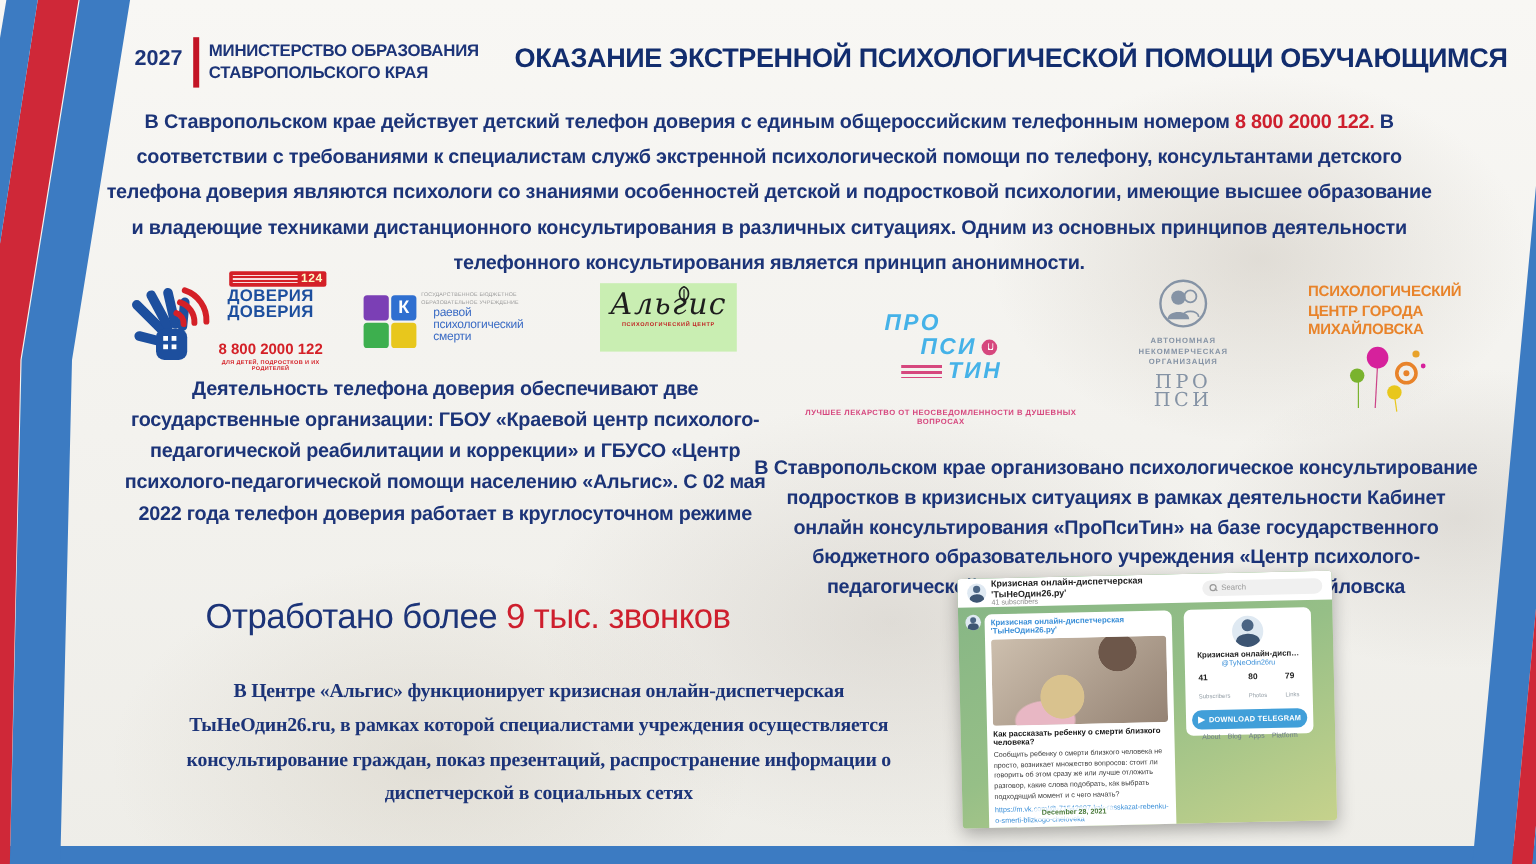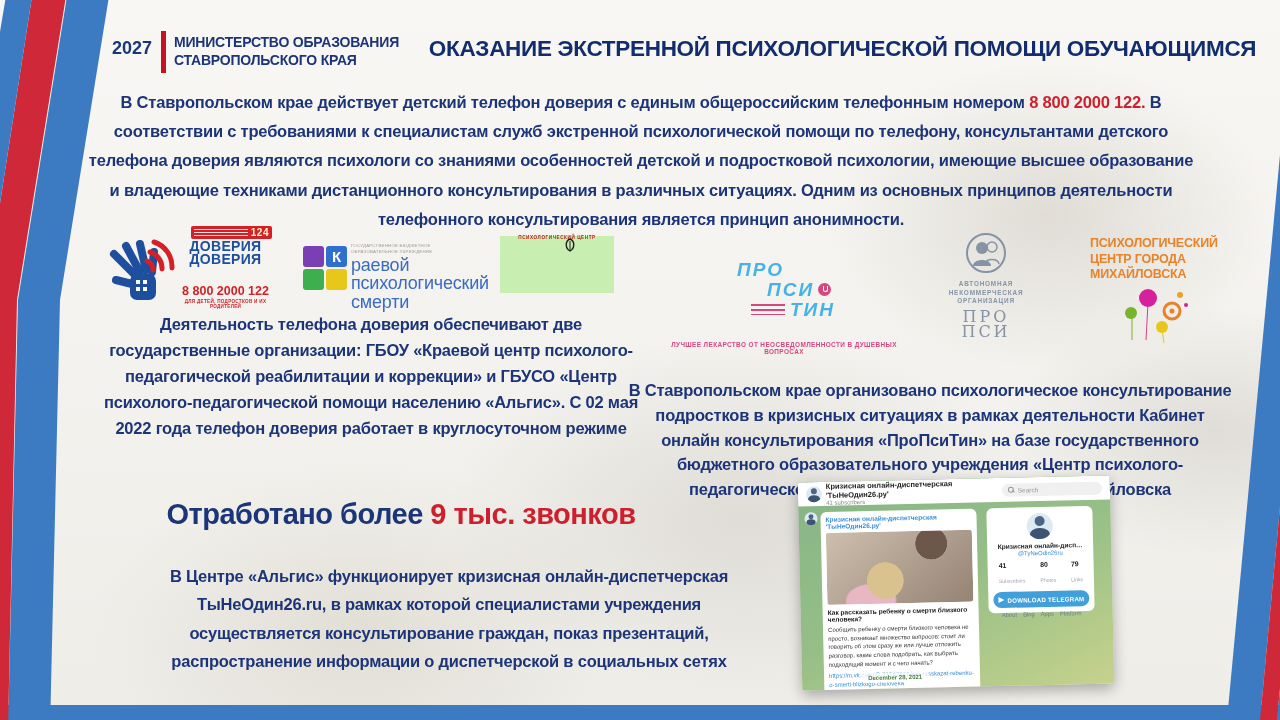--- a/index.html
+++ b/index.html
@@ -37,21 +37,21 @@
   
   .kpc{position:absolute;left:303px;top:238px;width:170px;height:62px;display:flex;}
   .kpc-grid{display:grid;grid-template-columns:21px 21px;grid-template-rows:21px 21px;gap:2px;margin-top:8px;}
   .kpc-grid div{border-radius:3px;}
   .sq-purple{background:#7b3fb5;}
   .sq-blue{background:#2f6fd0;color:#fff;font-weight:bold;font-size:15px;display:flex;align-items:center;justify-content:center;}
   .sq-green{background:#3daf4e;}
   .sq-yellow{background:#e8c71c;}
   .kpc-text{margin-left:4px;}
   .kpc-small{font-size:4.4px;color:#9a9a9a;line-height:1.25;letter-spacing:.2px;margin-bottom:2px;margin-top:5px;}
-  .kpc-name{font-size:18px;color:#3a6bc4;line-height:1.02;letter-spacing:-0.2px;}
+  .kpc-name{font-size:10px;color:#3a6bc4;line-height:1.02;letter-spacing:-0.2px;margin-left:10px;}
   
   .algis{position:absolute;left:500px;top:236px;width:114px;height:57px;background:#c9eeb2;text-align:center;padding-top:2px;}
   .algis .leaf{position:absolute;left:62px;top:2px;}
   .algis-name{font-family:"DejaVu Serif",serif;font-style:italic;font-size:25px;color:#1e1e1e;line-height:1.3;letter-spacing:1px;}
   .algis-sub{font-size:4.6px;font-weight:bold;color:#c02020;letter-spacing:.6px;margin-top:-3px;}
   
   .ppt{position:absolute;left:737px;top:260px;width:150px;height:66px;font-weight:bold;font-style:italic;letter-spacing:2px;color:#45b2e8;}
   .ppt .l{font-size:19px;line-height:1.05;white-space:nowrap;}
   .ppt .l2{margin-left:30px;display:flex;align-items:center;}
   .ppt .dot{display:inline-block;width:13px;height:13px;border-radius:50%;background:#d6477e;margin-left:4px;position:relative;}
@@ -60,21 +60,21 @@
   .ppt .bars{display:inline-block;width:34px;height:11px;margin-right:5px;background:repeating-linear-gradient(#d6477e 0 2.5px,transparent 2.5px 5px);}
   .ppt-tagline{position:absolute;left:666px;top:341px;width:236px;text-align:center;font-size:6.4px;font-weight:bold;color:#d6477e;letter-spacing:.4px;}
   
   .ano{position:absolute;left:936px;top:232px;width:100px;height:118px;text-align:center;color:#8593a5;}
   .ano-lines{font-size:6.4px;font-weight:bold;letter-spacing:.8px;line-height:1.35;margin-top:2px;}
   .ano-name{font-family:"DejaVu Serif",serif;font-size:16px;letter-spacing:3px;line-height:.95;margin-top:3px;}
   
   .mkh{position:absolute;left:1090px;top:236px;width:140px;height:112px;}
   .mkh-lines{font-size:12.5px;font-weight:bold;color:#e8832a;line-height:1.25;letter-spacing:-0.2px;}
   
-  .calls{position:absolute;left:161px;top:498px;width:480px;text-align:center;font-size:29px;font-weight:bold;letter-spacing:-0.5px;}
+  .calls{position:absolute;left:150px;top:498px;width:480px;text-align:center;font-size:29px;font-weight:normal;letter-spacing:-0.5px;}
   .calls .lbl{color:var(--navy);}
   .calls .val{color:var(--red);}
   
   .tg{position:absolute;left:800px;top:479px;width:312px;height:208px;transform:rotate(-1.3deg);transform-origin:center;
       background:linear-gradient(155deg,#85b585 0%,#96bf87 50%,#c6d28c 100%);
       border-radius:3px;box-shadow:0 5px 14px rgba(0,0,0,.3);overflow:hidden;}
   .tg-topbar{position:absolute;left:0;top:0;right:0;height:24px;background:#fff;display:flex;align-items:center;padding:0 8px;}
   .tg-title{font-size:7.5px;font-weight:bold;color:#222;line-height:1.2;}
   .tg-sub{font-size:6px;color:#8b8b8b;}
   .tg-search{margin-left:auto;width:108px;height:13px;background:#f0f0f0;border:none;border-radius:7px;display:flex;align-items:center;padding:0 6px;color:#999;}
@@ -190,20 +190,21 @@
       <div class="kpc-name">психологический</div>
       <div class="kpc-name">смерти</div>
     </div>
   </div>
 
   <div class="algis">
     <svg class="leaf" width="16" height="16" viewBox="0 0 16 16">
       <path d="M8 1 C 13 3, 13 10, 8 13 C 3 10, 3 3, 8 1 Z" fill="none" stroke="#1e1e1e" stroke-width="1.4"></path>
       <line x1="8" y1="3" x2="8" y2="13" stroke="#1e1e1e" stroke-width="1"></line>
     </svg>
+    <div class="algis-name">Альгис</div>
     <div class="algis-sub">ПСИХОЛОГИЧЕСКИЙ ЦЕНТР</div>
   </div>
 
   <div class="ppt">
     <div class="l">ПРО</div>
     <div class="l l2">
         <span>ПСИ</span>
         <span class="dot"></span>
       </div>
     <div class="l l3">
@@ -253,21 +254,21 @@
   </div>
 
   <div class="navy-par" style="left:95px;top:312px;width:552px;font-size:16.5px;line-height:1.57;">Деятельность телефона доверия обеспечивают две государственные организации: ГБОУ «Краевой центр психолого-педагогической реабилитации и коррекции» и ГБУСО «Центр психолого-педагогической помощи населению «Альгис». С 02 мая 2022 года телефон доверия работает в круглосуточном режиме</div>
 
   <div class="navy-par" style="left:628px;top:378px;width:604px;font-size:16.5px;line-height:1.5;">В Ставропольском крае организовано психологическое консультирование подростков в кризисных ситуациях в рамках деятельности Кабинет онлайн консультирования «ПроПсиТин» на базе государственного бюджетного образовательного учреждения «Центр психолого-педагогической реабилитации и коррекции» г. Михайловска</div>
 
   <div class="calls">
     <span class="lbl">Отработано более </span><span class="val">9 тыс. звонков</span>
   </div>
 
-  <div class="navy-par" style="left:140px;top:562px;width:618px;font-size:16.5px;line-height:1.72;">В Центре «Альгис» функционирует кризисная онлайн-диспетчерская ТыНеОдин26.ru,  в рамках которой специалистами учреждения осуществляется консультирование граждан, показ презентаций, распространение информации о диспетчерской в социальных сетях</div>
+  <div class="navy-par" style="left:140px;top:562px;width:618px;font-size:16.5px;line-height:1.72;font-family:Liberation Serif, serif;">В Центре «Альгис» функционирует кризисная онлайн-диспетчерская ТыНеОдин26.ru,  в рамках которой специалистами учреждения осуществляется консультирование граждан, показ презентаций, распространение информации о диспетчерской в социальных сетях</div>
 
   <div class="tg">
     <div class="tg-topbar">
       <div class="person" style="width:16px;height:16px;margin-right:4px;"></div>
       <div>
         <div class="tg-title">Кризисная онлайн-диспетчерская 'ТыНеОдин26.ру'</div>
         <div class="tg-sub">41 subscribers</div>
       </div>
       <div class="tg-search">
         <span class="mag"></span>

